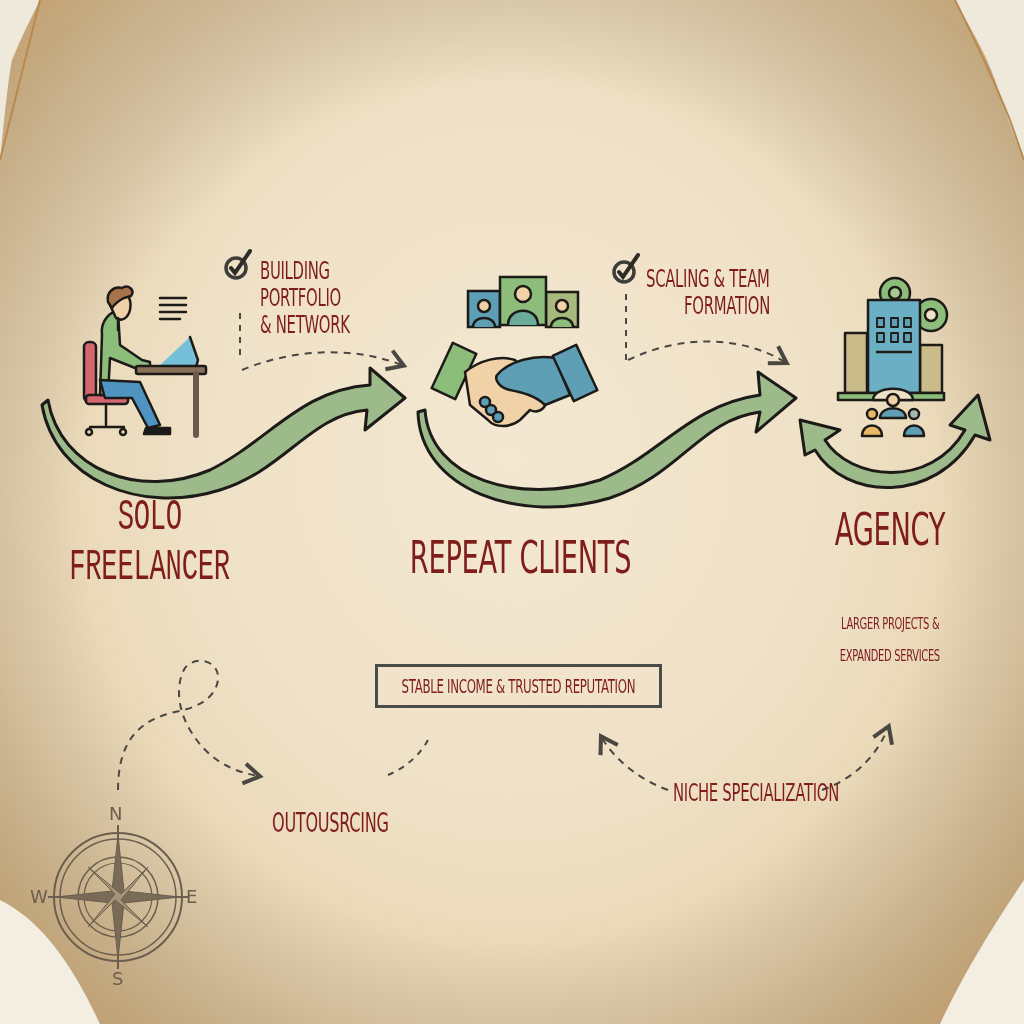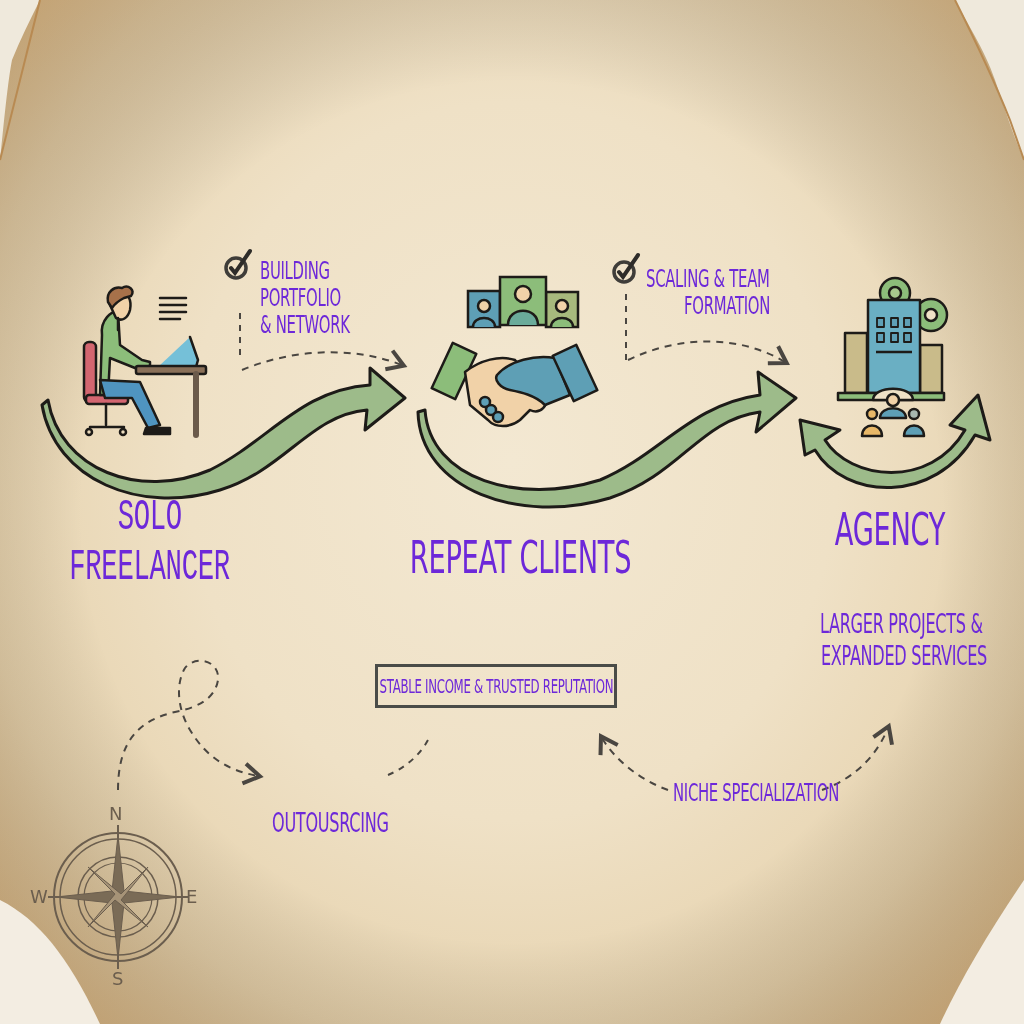--- a/index.html
+++ b/index.html
@@ -1,26 +1,26 @@
 <!DOCTYPE html>
 <html><head>
 <meta charset="utf-8">
 <style>
   html, body { margin:0; padding:0; }
   body { width:1024px; height:1024px; overflow:hidden; background:#e9dcc0; position:relative; font-family:"Liberation Sans", sans-serif; }
   .paper { position:absolute; inset:0; background:
       radial-gradient(ellipse at 50% 45%, #f3e8d2 0%, #efe1c6 45%, #e6d2ad 75%, #d5b585 100%); }
   .paper-edge { position:absolute; inset:0; pointer-events:none; }
-  .txt { position:absolute; color:#6d28d9; text-transform:uppercase; font-family:"DejaVu Sans", sans-serif; transform-origin:left top; letter-spacing:-0.5px; }
+  .txt { position:absolute; color:#7f1d1d; text-transform:uppercase; font-family:"DejaVu Sans", sans-serif; transform-origin:left top; letter-spacing:-0.5px; }
   .cond { display:inline-block; transform:scaleX(0.62); transform-origin:left center; white-space:nowrap; }
   .cond-c { display:inline-block; transform:scaleX(0.62); transform-origin:center center; white-space:nowrap; }
   .stage-title { font-size:44px; line-height:50px; text-align:center; }
   .note { font-size:24px; line-height:27px; }
   .svg-layer { position:absolute; inset:0; }
-  .badge-box { position:absolute; left:375px; top:664px; width:242px; height:44px; border:3px solid #4a4c48; box-sizing:border-box; display:flex; align-items:center; justify-content:center; }
+  .badge-box { position:absolute; left:375px; top:664px; width:287px; height:44px; border:3px solid #4a4c48; box-sizing:border-box; display:flex; align-items:center; justify-content:center; }
 </style>
 </head>
 <body>
 
 <div class="paper"></div>
 
 <svg class="paper-edge" width="1024" height="1024" viewBox="0 0 1024 1024">
   <defs>
     <radialGradient id="burn" cx="50%" cy="50%" r="70%">
       <stop offset="60%" stop-color="#000" stop-opacity="0"></stop>
@@ -184,19 +184,19 @@
   <div><span class="cond-c">Repeat Clients</span></div>
 </div>
 
 <div class="badge-box">
   <span class="txt" style="position:static;font-size:19px;"><span class="cond-c">Stable Income &amp; Trusted Reputation</span></span>
 </div>
 
 <div class="txt stage-title" style="left:770px;top:505px;width:240px;">
   <div><span class="cond-c">Agency</span></div>
 </div>
-<div class="txt" style="left:770px;top:608px;width:240px;text-align:center;font-size:26px;line-height:32px;">
+<div class="txt" style="left:770px;top:608px;width:240px;text-align:center;font-size:16px;line-height:32px;">
   <div><span class="cond-c">Larger Projects &amp;</span></div>
   <div><span class="cond-c">Expanded Services</span></div>
 </div>
 
 <div class="txt" style="left:272px;top:808px;font-size:26px;"><span class="cond">Outousrcing</span></div>
 <div class="txt" style="left:673px;top:779px;font-size:24px;"><span class="cond">Niche Specialization</span></div>
 
 </body></html>

